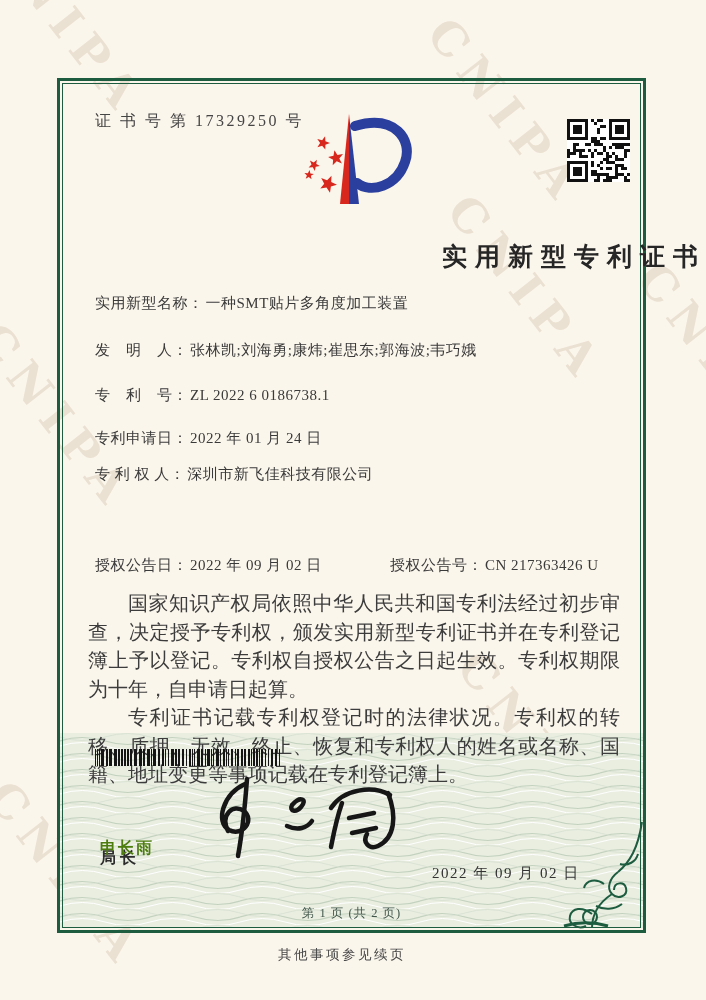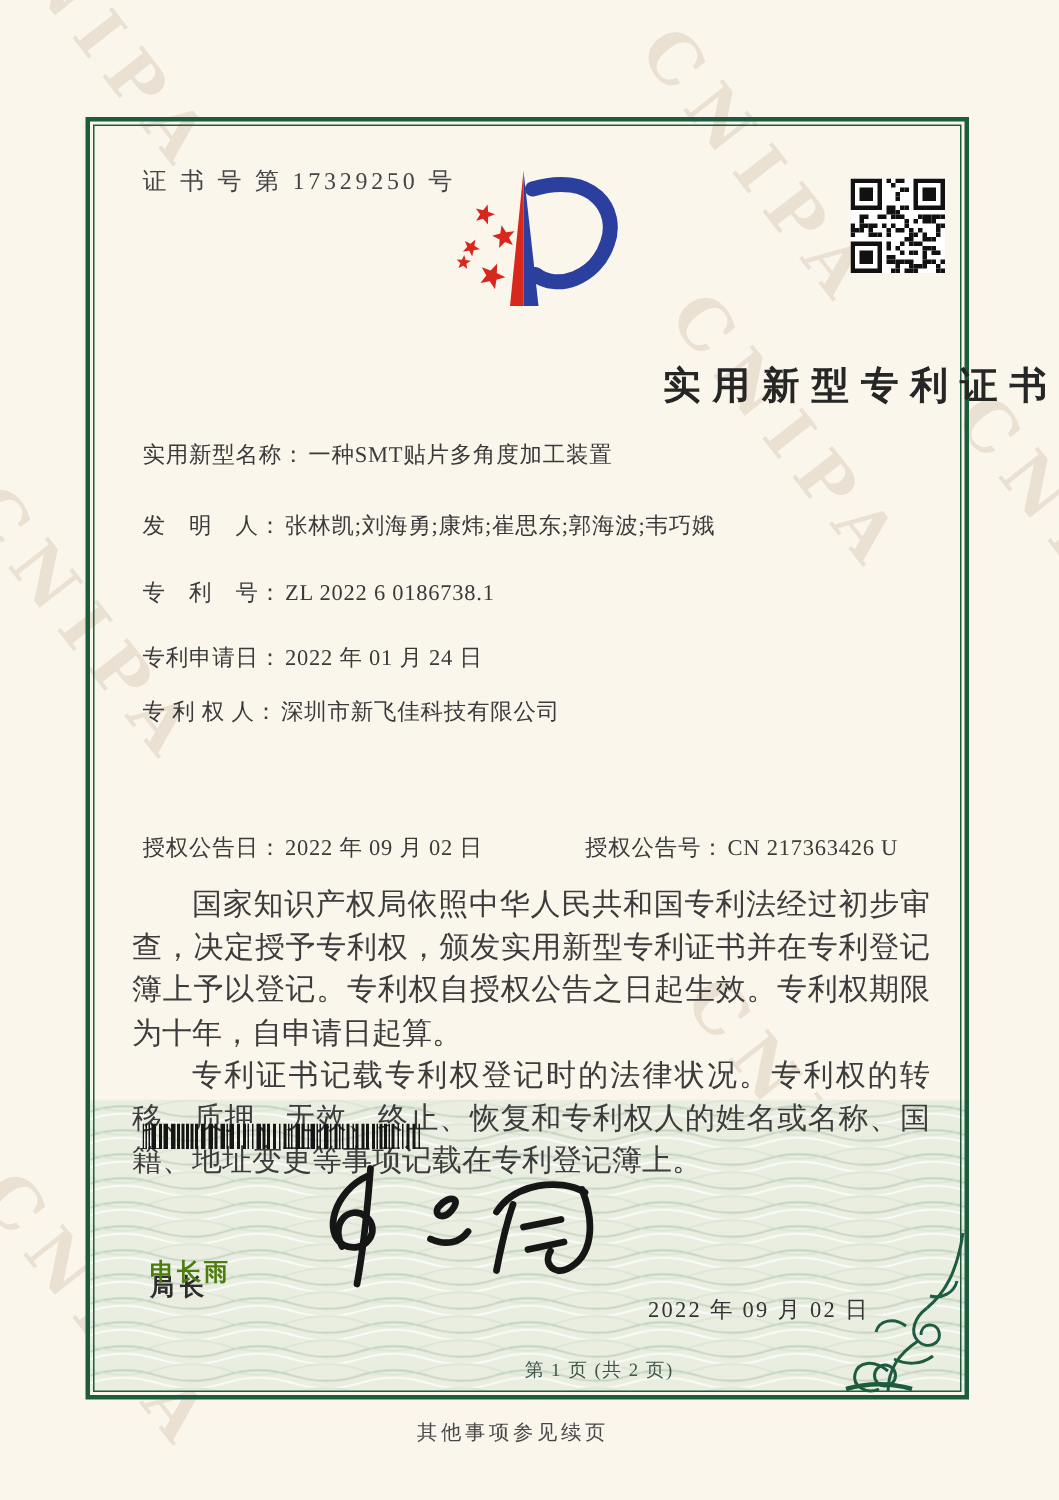--- a/index.html
+++ b/index.html
@@ -43,21 +43,21 @@
   .signer-title{position:absolute;left:100px;top:804px;
                 font-family:"Liberation Sans","DejaVu Sans",sans-serif;
                 font-weight:bold;font-size:16px;letter-spacing:4px;color:#2d2d2d;z-index:5;margin-top:44px;}
   .signer-name{position:absolute;left:100px;top:838px;
                font-family:"Liberation Sans","DejaVu Sans",sans-serif;
                font-weight:bold;font-size:16px;letter-spacing:2px;color:#4d7c0f;z-index:5;}
   .sig{position:absolute;left:205px;top:776px;z-index:5;}
   .issue-date{position:absolute;left:432px;top:864px;font-size:15px;
               letter-spacing:1.5px;color:#333;z-index:5;}
   .page-ind{position:absolute;left:57px;top:905px;width:589px;text-align:center;
-            font-size:12.5px;letter-spacing:1px;color:#41564a;z-index:5;padding-left:48px;}
+            font-size:12.5px;letter-spacing:1px;color:#41564a;z-index:5;}
   .ornament{position:absolute;left:534px;top:818px;z-index:5;}
   .footer{position:absolute;left:0;top:946px;width:684px;text-align:center;
           font-size:13.5px;letter-spacing:2.5px;color:#474747;z-index:5;}
 </style>
 </head>
 <body>
 
 <div class="page">
 
   <div class="wm" style="left:-45px;top:-5px">CNIPA</div>

